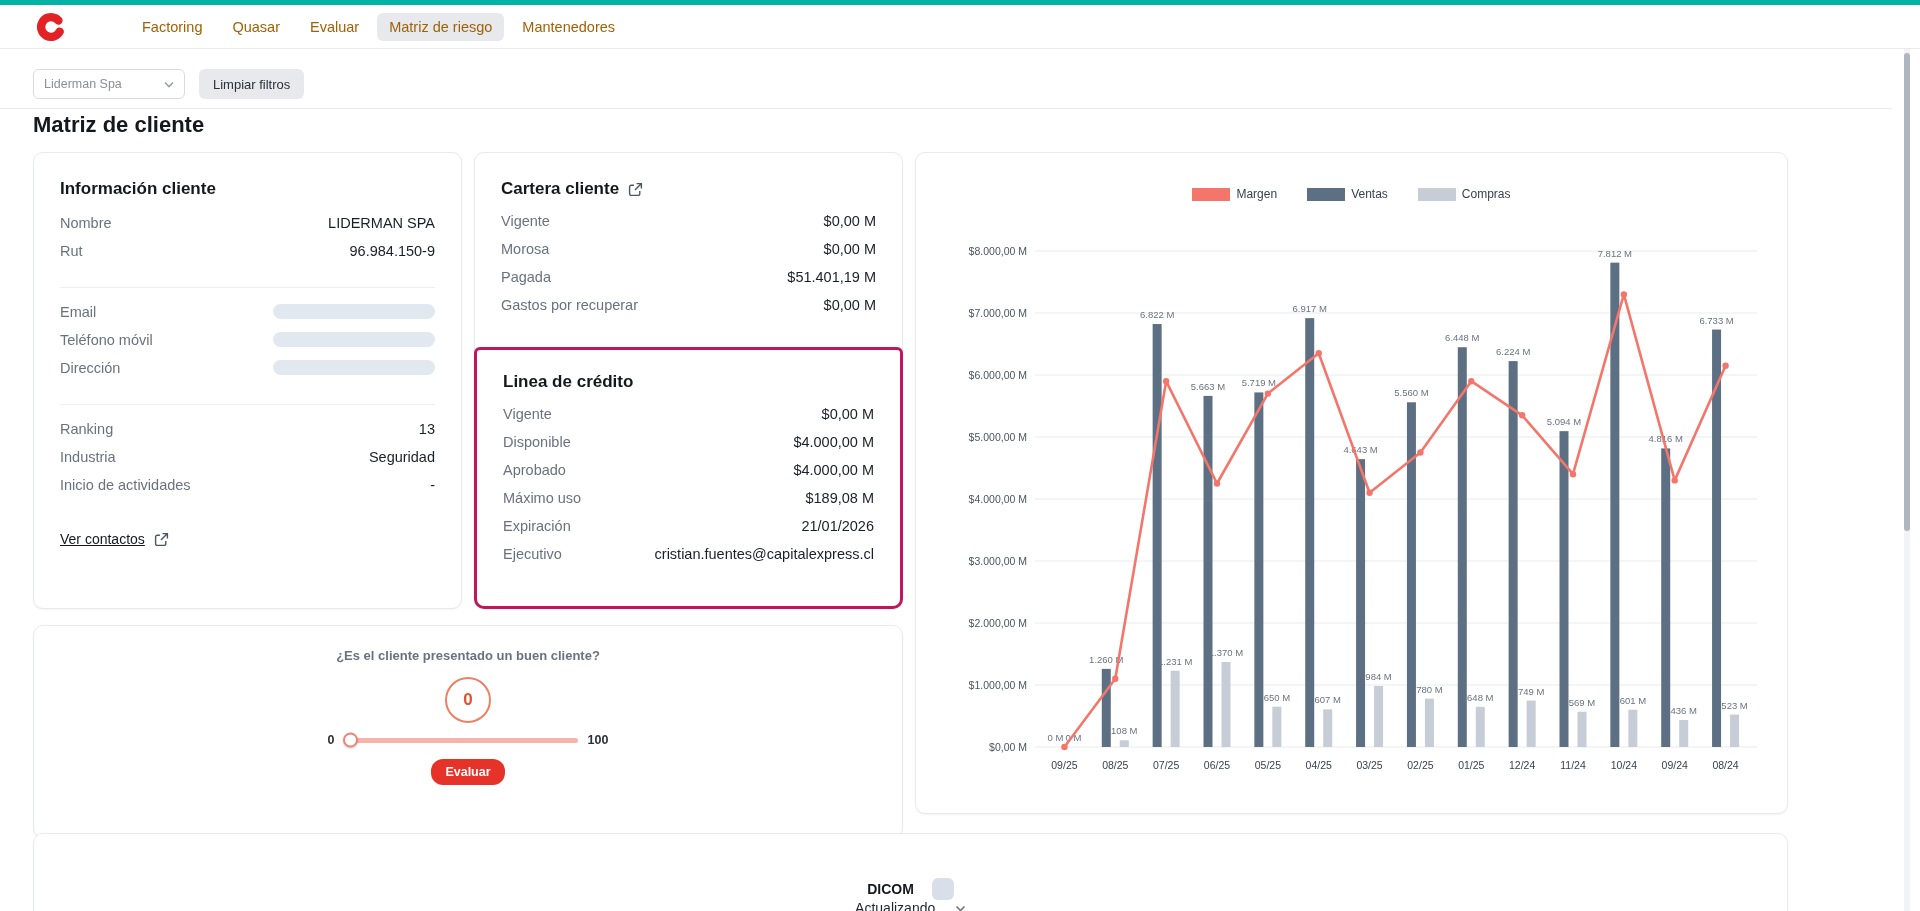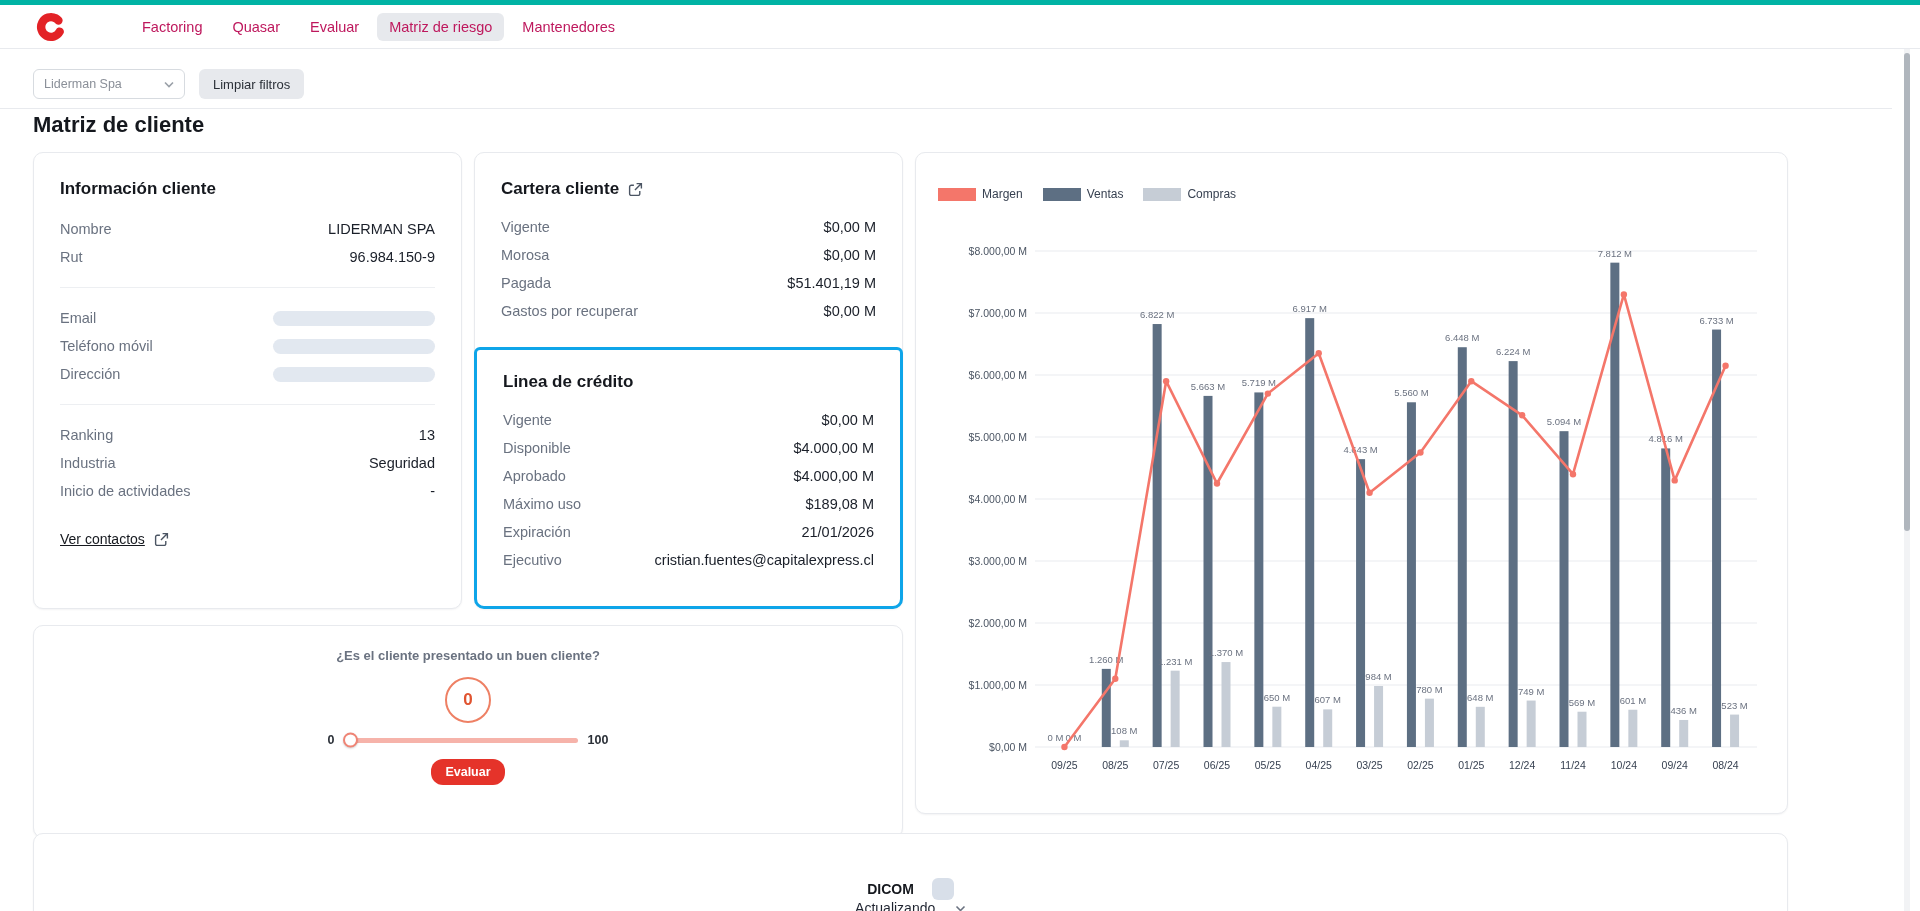--- a/index.html
+++ b/index.html
@@ -4,21 +4,21 @@
 <style>
   * { box-sizing: border-box; margin: 0; padding: 0; }
   html,body { width:1920px; height:911px; overflow:hidden; }
   body { font-family:"Liberation Sans", sans-serif; background:#fff; color:#15181e; position:relative; }
 
   
   .topbar { height:49px; background:#fff; border-top:5px solid #00b3a4; border-bottom:1px solid #e8eaee;
             display:flex; align-items:center; padding-left:36px; }
   .logo { width:30px; height:30px; margin-right:64px; display:flex; align-items:center; cursor:pointer; }
   .nav { display:flex; align-items:center; gap:6px; }
-  .nav-item { font-size:14.5px; color:#be185d; padding:6px 12px; border-radius:6px; cursor:pointer; white-space:nowrap; }
+  .nav-item { font-size:14.5px; color:#a16207; padding:6px 12px; border-radius:6px; cursor:pointer; white-space:nowrap; }
   .nav-item.active { background:#e7e9ed; }
 
   
   .body-row { display:flex; height:862px; position:relative; }
   .sidebar { width:104px; border-right:1px solid #e8eaee; display:flex; flex-direction:column; padding-top:30px; flex-shrink:0; }
   .side-item { font-size:13px; color:#2b3038; padding:9px 10px; cursor:pointer; position:relative; }
   .side-item.active { background:#f7f8f9; }
   .side-item.active::after { content:""; position:absolute; right:0; top:3px; bottom:3px; width:4px; background:#e0251b; border-radius:2px; }
   .sidebar-bottom { margin-top:auto; display:flex; flex-direction:column; align-items:center; padding-bottom:34px; }
   .icon-btn { cursor:pointer; display:flex; align-items:center; justify-content:center; }
@@ -45,45 +45,45 @@
   #card-info    { left:33px;  top:103px; width:429px; height:457px; padding:26px; }
   #card-cartera { left:474px; top:103px; width:429px; height:457px; padding:26px; }
   #card-chart   { left:915px; top:103px; width:873px; height:662px; padding:22px; }
   #card-question{ left:33px;  top:576px; width:870px; height:213px; text-align:center; padding-top:22px; }
   #card-dicom   { left:33px;  top:784px; width:1755px; height:160px; padding:44px 30px 30px 30px; }
 
   .card h3 { font-size:17px; font-weight:700; color:#15181e; }
   .card-title { margin-bottom:16px; }
   .title-row { display:flex; align-items:center; gap:9px; margin-bottom:14px; }
 
-  .info-row { display:flex; justify-content:space-between; align-items:center; min-height:28px; font-size:14.5px; }
+  .info-row { display:flex; justify-content:space-between; align-items:flex-start; min-height:28px; font-size:14.5px; }
   .info-label { color:#6a7280; }
   .info-value { color:#1a1f29; text-align:right; }
   .pill { width:162px; height:15px; background:#e2e8f0; border-radius:8px; }
   .hr { height:1px; background:#edeff2; margin:16px 0; }
   .link-row { margin-top:26px; display:flex; align-items:center; gap:9px; }
   .link { font-size:14px; color:#15181e; text-decoration:underline; font-weight:500; cursor:pointer; }
 
-  #linea-box { position:absolute; left:-1px; right:-1px; top:194px; bottom:-1px; border:3px solid #0ea5e9;
+  #linea-box { position:absolute; left:-1px; right:-1px; top:194px; bottom:-1px; border:3px solid #be185d;
                border-radius:6px 6px 10px 10px; padding:22px 26px; background:#fff; }
 
   
   .q-text { font-size:13px; font-weight:700; color:#6a7280; }
   .score-circle { width:46px; height:46px; border:2px solid #ee8064; border-radius:50%; margin:14px auto 10px;
                   display:flex; align-items:center; justify-content:center; color:#e0532f; font-size:17px; font-weight:700; }
   .slider-row { display:flex; align-items:center; justify-content:center; gap:10px; margin:6px 0 12px;
                 font-size:12.5px; color:#2b3038; font-weight:600; }
   .slider-track { width:233px; height:5px; background:#f6b3aa; border-radius:3px; position:relative; cursor:pointer; }
   .slider-thumb { position:absolute; left:-2px; top:50%; transform:translateY(-50%); width:15px; height:15px;
                   background:#fff; border:2px solid #ef8475; border-radius:50%; box-shadow:0 1px 2px rgba(0,0,0,.18); cursor:grab; }
   .btn-red { background:#e5332a; color:#fff; border:none; border-radius:12px; padding:6px 14px; font-size:12.5px;
              font-weight:600; cursor:pointer; font-family:inherit; }
 
   
-  .legend { display:flex; justify-content:flex-start; align-items:center; gap:20px; margin-top:12px; }
+  .legend { display:flex; justify-content:center; align-items:center; gap:30px; margin-top:12px; }
   .legend-item { display:flex; align-items:center; gap:6px; font-size:12px; color:#374151; }
   .swatch { width:38px; height:13px; }
   #chart { display:block; margin:8px auto 0 auto; }
 
   
   .dicom-row { display:flex; align-items:center; justify-content:space-between;flex-direction:column; }
   .dicom-left { display:flex; align-items:center; gap:18px; }
   .dicom-label { font-size:14px; font-weight:700; color:#15181e; }
   .checkbox { width:22px; height:22px; background:#d8dfe9; border-radius:6px; cursor:pointer; }
   .dicom-right { display:flex; align-items:center; gap:8px; cursor:pointer; }

